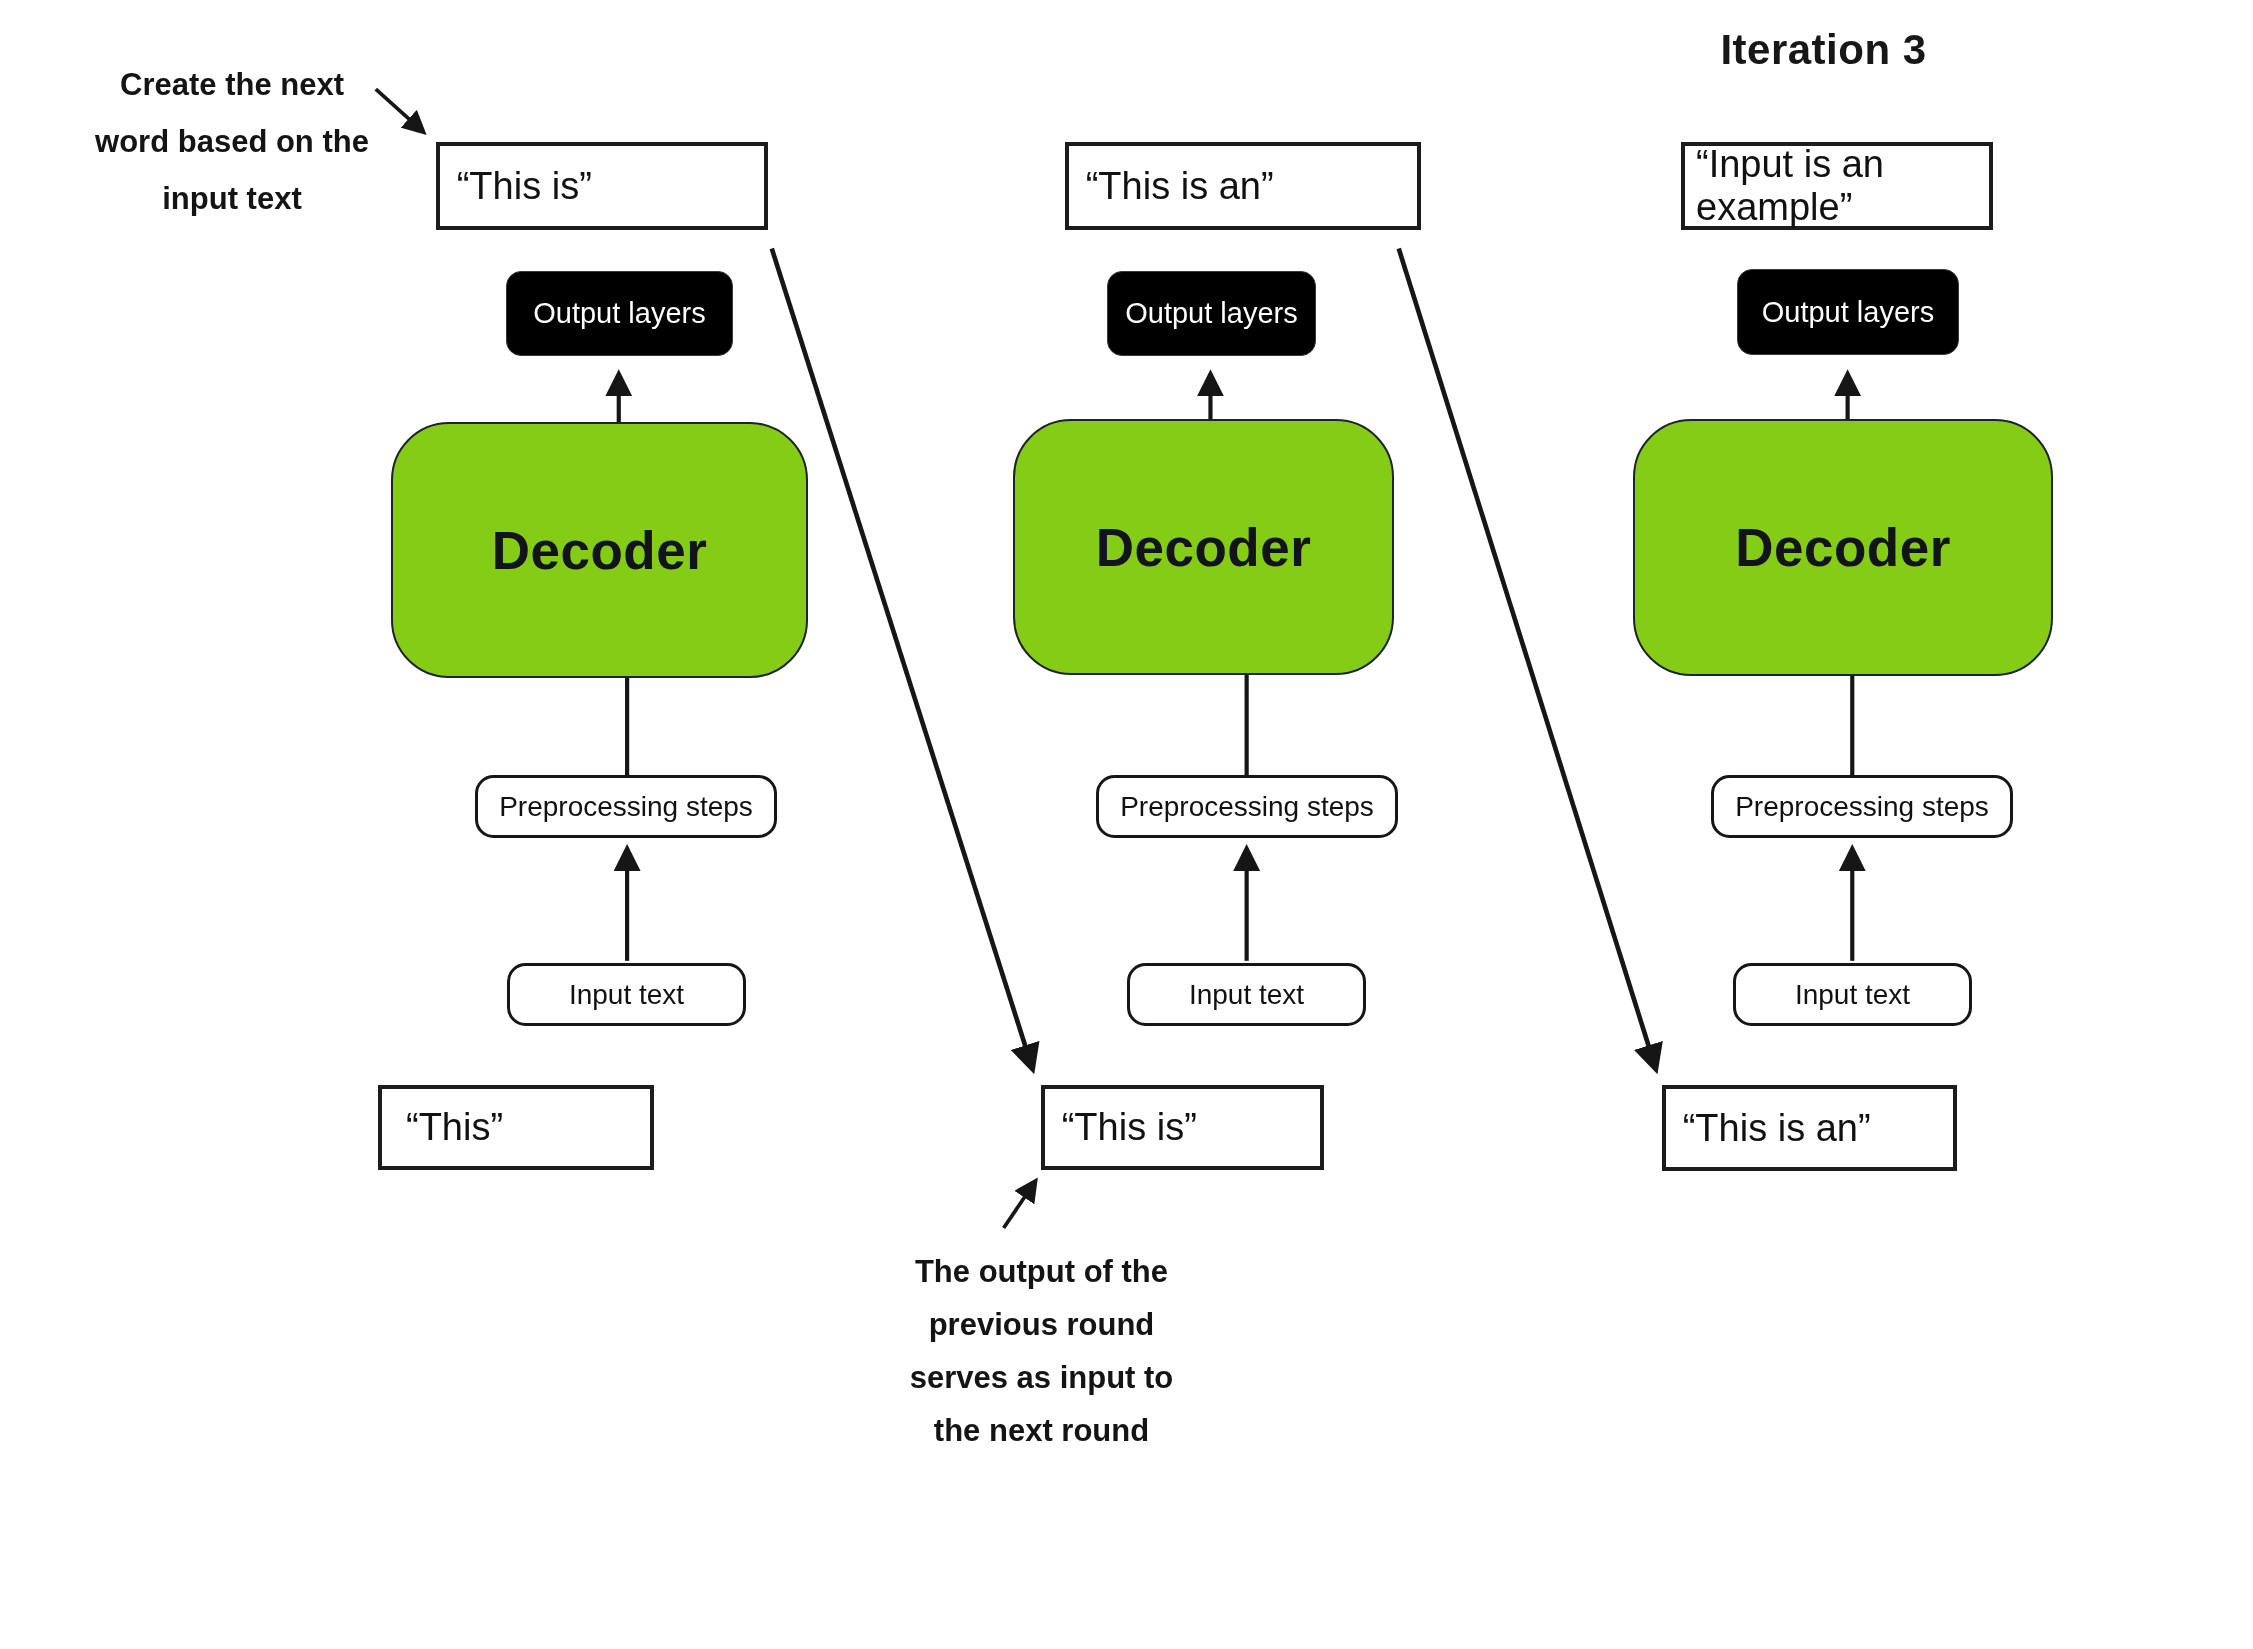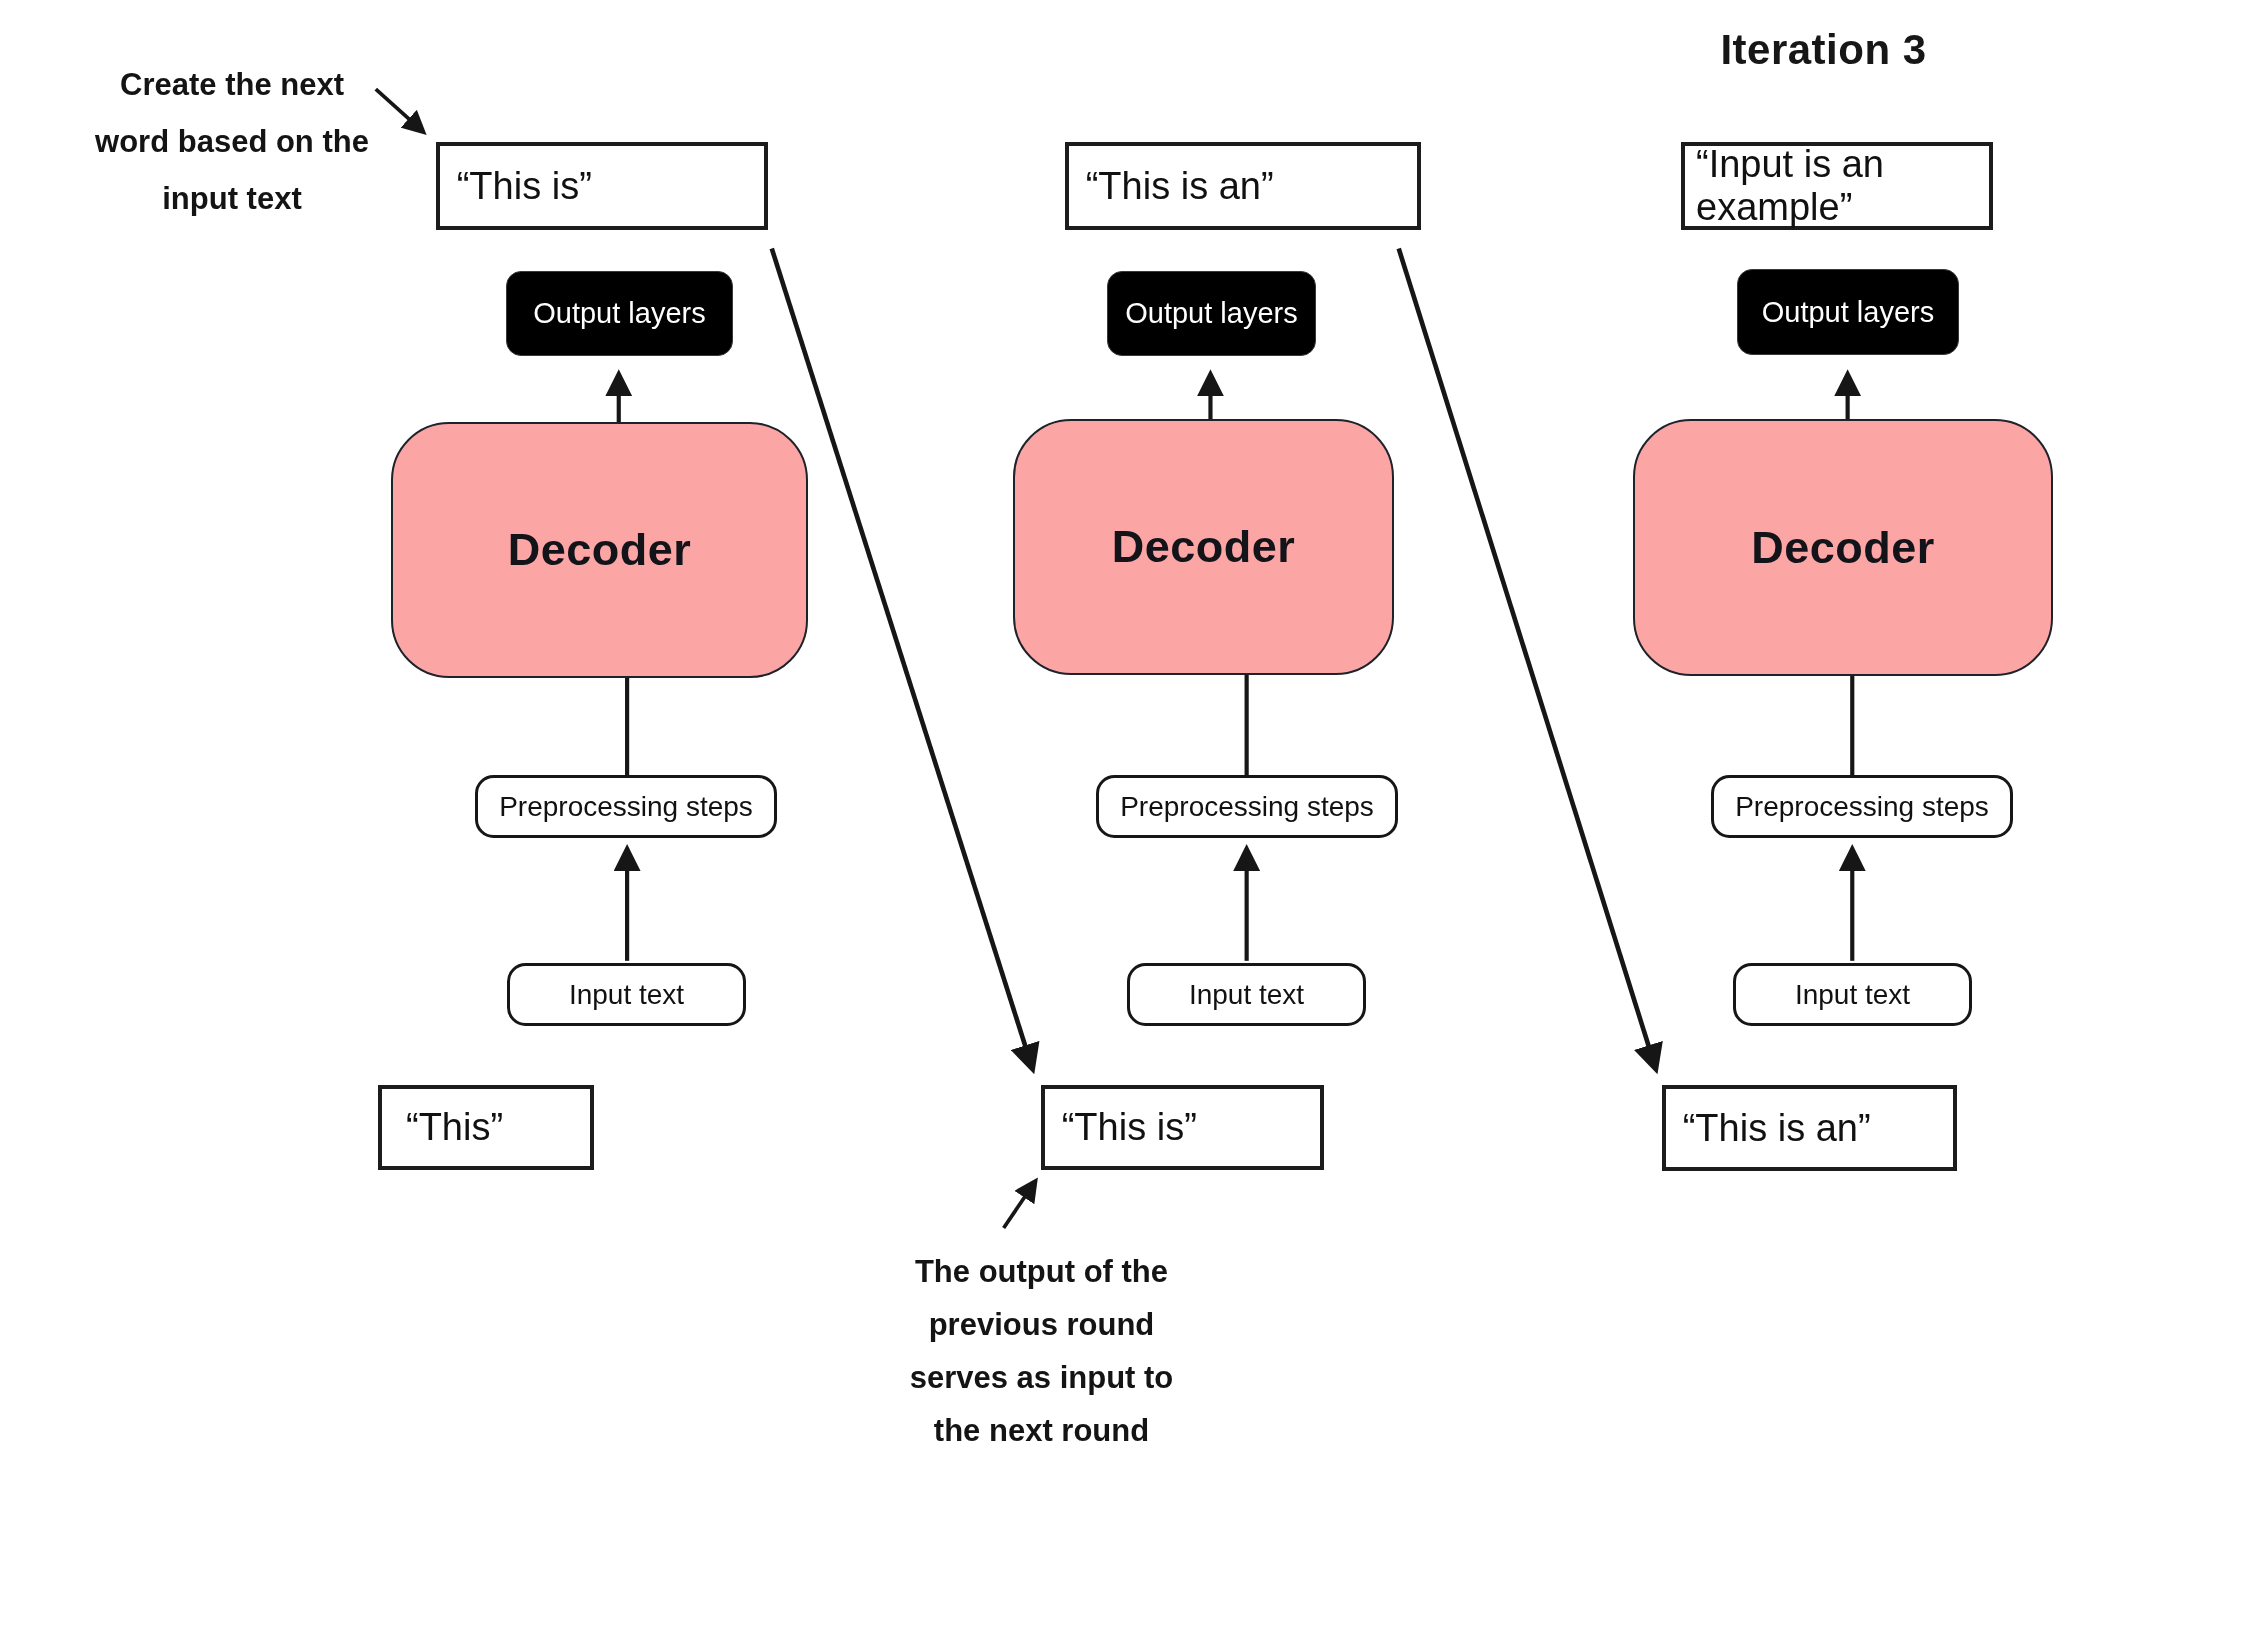--- a/index.html
+++ b/index.html
@@ -21,37 +21,37 @@
   .t2{left:1054px;top:26px;}
   .t3{left:1638px;top:26px;}
 
   .box{position:absolute;box-sizing:border-box;background:#ffffff;display:flex;align-items:center;}
 
   
   .qbox{border:4.6px solid #1c1c1c;font-size:38px;color:#111111;padding-left:16.7px;}
   .c1-top{left:436px;top:142px;width:332px;height:88px;}
   .c2-top{left:1065px;top:142px;width:356px;height:88px;}
   .c3-top{left:1681px;top:142px;width:312px;height:88px;padding-left:11px;}
-  .c1-bot{left:378px;top:1085px;width:216px;height:85px;padding-left:24px;}
+  .c1-bot{left:378px;top:1085px;width:276px;height:85px;padding-left:24px;}
   .c2-bot{left:1041px;top:1085px;width:283px;height:85px;}
   .c3-bot{left:1662px;top:1085px;width:295px;height:86px;}
 
   
   .outbox{
     background:#000000;border:1.9px solid #39393b;border-radius:15px;
     color:#ffffff;font-size:29px;justify-content:center;font-weight:400;text-align:right;
   }
   .c1-out{left:506px;top:271px;width:227px;height:85px;}
   .c2-out{left:1107px;top:271px;width:209px;height:85px;}
   .c3-out{left:1737px;top:269px;width:222px;height:86px;}
 
   
   .decbox{
-    background:#fca5a5;border:2.8px solid #1e222b;border-radius:58px;
-    color:#13131a;font-size:45px;font-weight:bold;justify-content:center;letter-spacing:0.5px;
+    background:#84cc16;border:2.8px solid #1e222b;border-radius:58px;
+    color:#13131a;font-size:53px;font-weight:bold;justify-content:center;letter-spacing:0.5px;
   }
   .c1-dec{left:391px;top:422px;width:417px;height:256px;}
   .c2-dec{left:1013px;top:419px;width:381px;height:256px;}
   .c3-dec{left:1633px;top:419px;width:420px;height:257px;}
 
   
   .sbox{border:3.2px solid #161616;border-radius:18.6px;font-size:28px;color:#111111;justify-content:center;}
   .c1-pre{left:475px;top:775px;width:302px;height:63px;}
   .c2-pre{left:1096px;top:775px;width:302px;height:63px;}
   .c3-pre{left:1711px;top:775px;width:302px;height:63px;}

